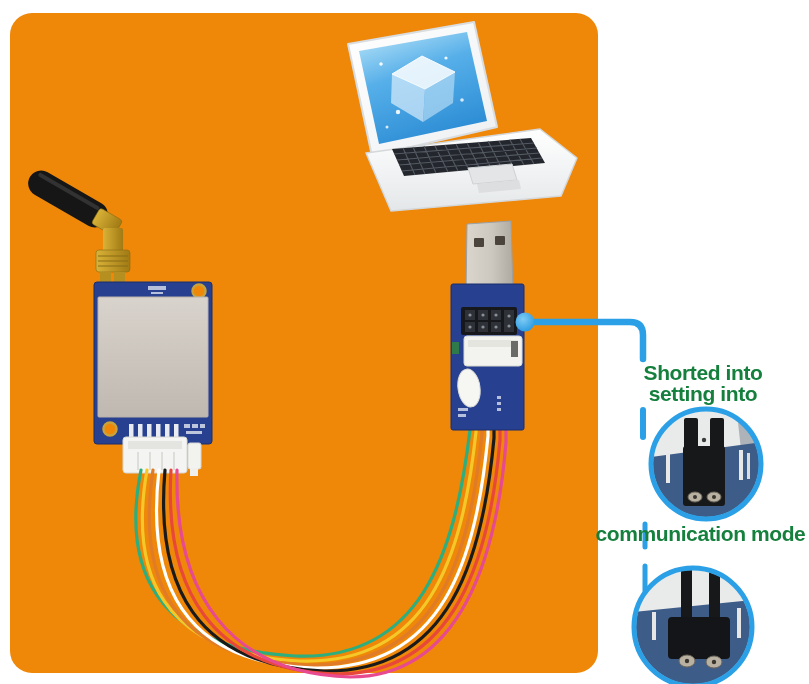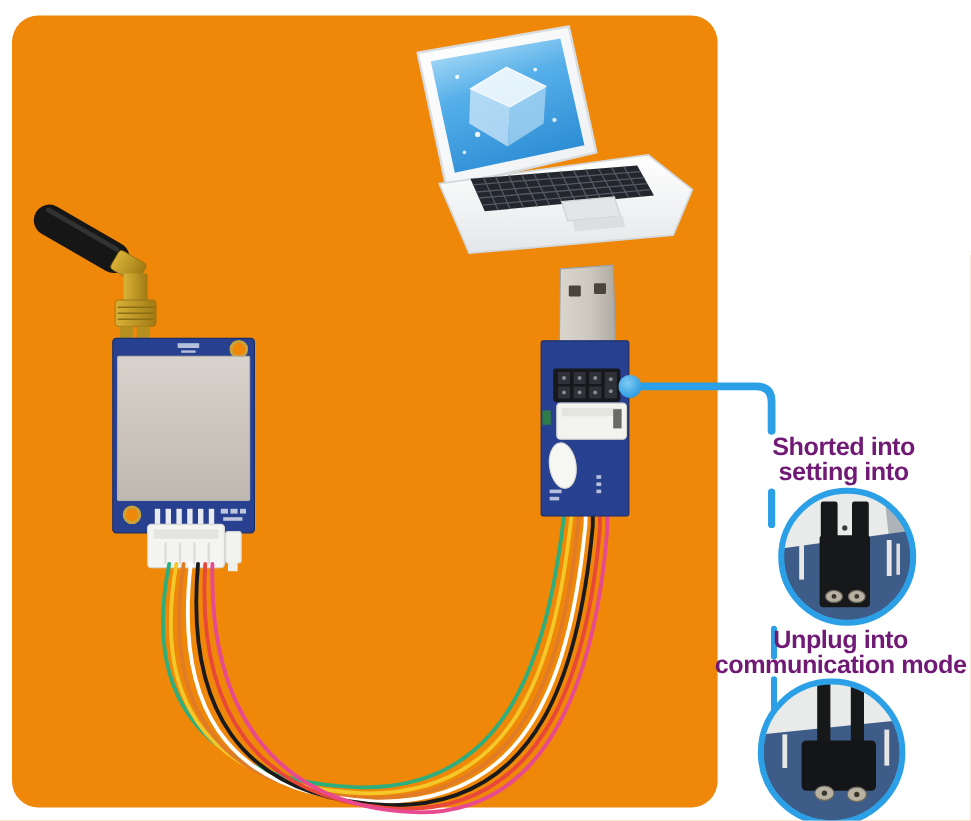--- a/index.html
+++ b/index.html
@@ -7,21 +7,21 @@
     width:809px;height:684px;position:relative;overflow:hidden;
     background:#ffffff;
     font-family:"Liberation Sans", sans-serif;
   }
   .panel{
     position:absolute;left:10px;top:13px;width:588px;height:660px;
     background:#EF8708;border-radius:22px;
   }
   svg.scene{position:absolute;left:0;top:0;}
   .callout-text{
-    position:absolute;text-align:center;color:#701a75;
+    position:absolute;text-align:center;color:#15803d;
     font-weight:bold;font-size:21px;line-height:21px;letter-spacing:-0.4px;
   }
   .ct1{left:597px;top:362px;width:212px;}
   .ct2{left:592px;top:523px;width:217px;}
 </style>
 </head>
 <body>
 
 <div class="panel"></div>
 
@@ -244,15 +244,14 @@
     </g>
     <circle cx="693" cy="627" r="59" fill="none" stroke="#2BA0E6" stroke-width="5"></circle>
   </g>
 </svg>
 
 <div class="callout-text ct1">
   <div>Shorted into</div>
   <div>setting into</div>
 </div>
 <div class="callout-text ct2">
-  <div>Unplug into</div>
   <div>communication mode</div>
 </div>
 
 </body></html>

